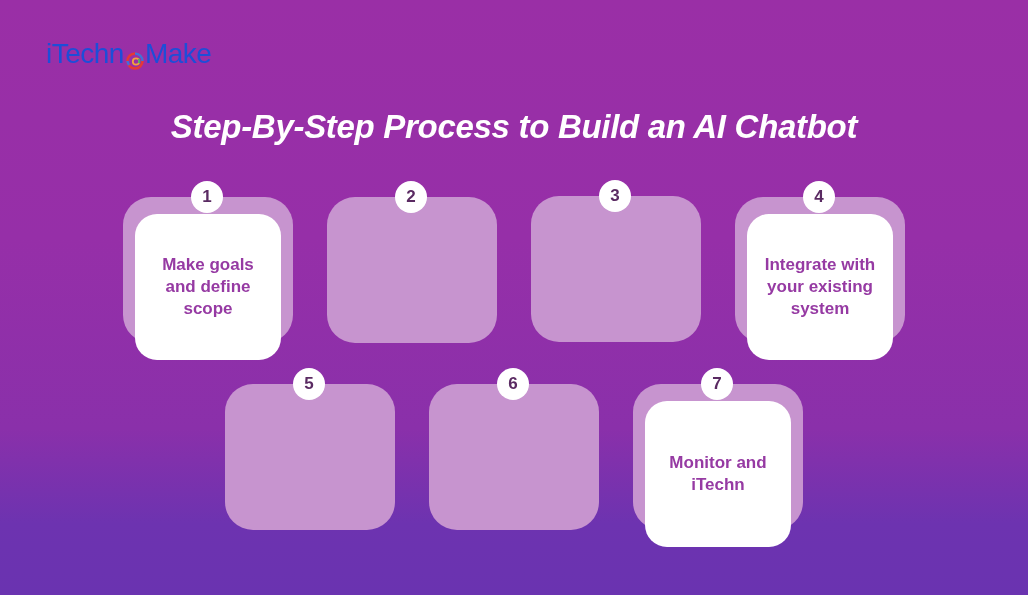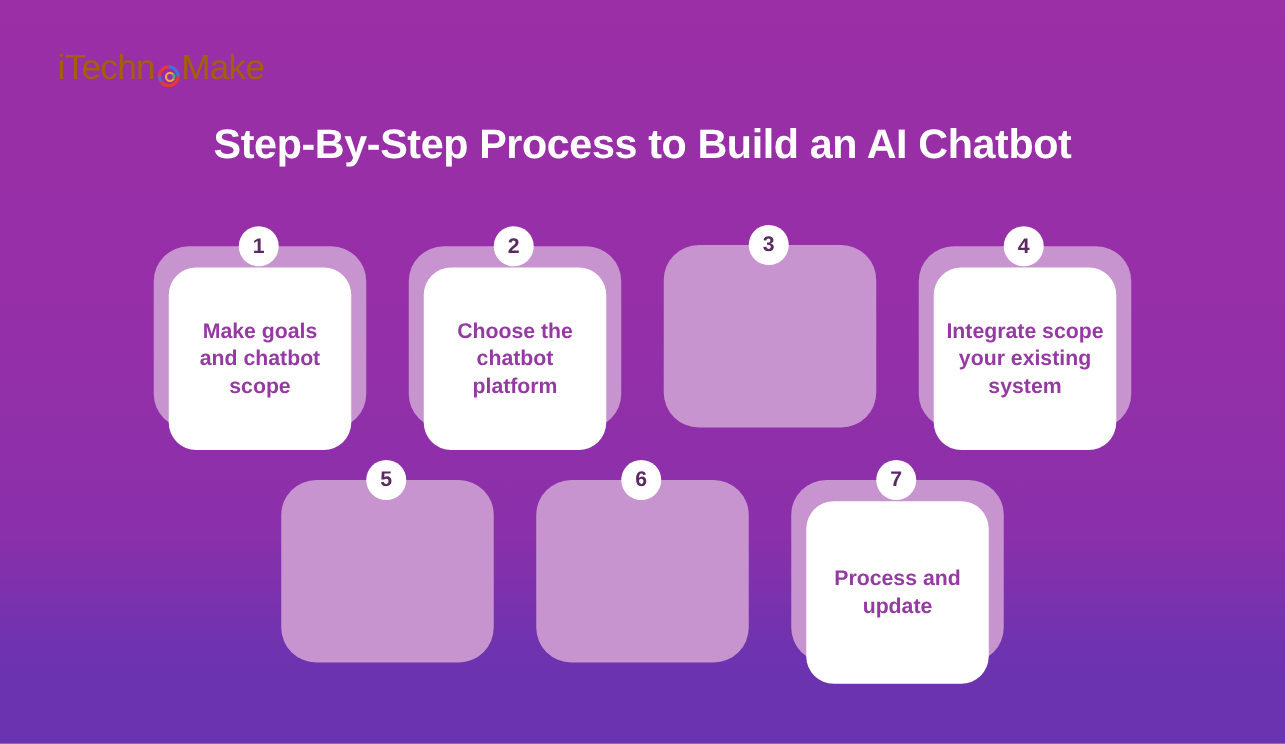--- a/index.html
+++ b/index.html
@@ -3,28 +3,28 @@
 <meta charset="utf-8">
 <style>
   html, body { margin:0; padding:0; }
   body {
     width:1028px; height:595px; overflow:hidden; position:relative;
     background: linear-gradient(180deg, #9a2fa6 0%, #962fa8 40%, #8a30aa 72%, #6d33b0 88%, #6a33b0 100%);
     font-family: "Liberation Sans", "DejaVu Sans", sans-serif;
   }
   .logo {
     position:absolute; left:46px; top:38px; height:32px;
-    display:flex; align-items:center; color:#a16207; font-size:28px; letter-spacing:-0.5px;
+    display:flex; align-items:center; color:#1d4ed8; font-size:28px; letter-spacing:-0.5px;
   }
   .logo .ring {
     width:18px; height:18px; margin:0 1px 0 2px; position:relative; display:inline-block;
   }
   .title {
-    position:absolute; left:0; right:0; top:96px; text-align:center;
-    color:#fff; font-weight:bold; font-size:33px; letter-spacing:-0.3px;
+    position:absolute; left:0; right:0; top:108px; text-align:center;
+    color:#fff; font-weight:bold; font-size:33px; letter-spacing:-0.3px;font-style:italic;
   }
   .step { position:absolute; width:170px; height:180px; }
   .step .back {
     position:absolute; left:0; top:16px; width:170px; height:146px;
     background:#c794cf; border-radius:28px;
   }
   .step .front {
     position:absolute; left:12px; top:33px; width:146px; height:146px;
     background:#fff; border-radius:22px;
     display:flex; align-items:center; justify-content:center; text-align:center;
@@ -53,50 +53,47 @@
     </svg>
   </span>
   <span>Make</span>
 </div>
 
 <div class="title">Step-By-Step Process to Build an AI Chatbot</div>
 
 <div class="step" style="left:123px; top:181px;">
   <div class="back"></div>
   <div class="front">
-      <span>Make goals and chatbot scope</span>
+      <span>Make goals and define scope</span>
     </div>
   <div class="badge">1</div>
 </div>
 <div class="step" style="left:327px; top:181px;">
   <div class="back"></div>
-  <div class="front">
-      <span>Choose the chatbot platform</span>
-    </div>
   <div class="badge">2</div>
 </div>
 <div class="step" style="left:531px; top:180px;">
   <div class="back"></div>
   <div class="badge">3</div>
 </div>
 <div class="step" style="left:735px; top:181px;">
   <div class="back"></div>
   <div class="front">
-      <span>Integrate scope your existing system</span>
+      <span>Integrate with your existing system</span>
     </div>
   <div class="badge">4</div>
 </div>
 
 <div class="step" style="left:225px; top:368px;">
   <div class="back"></div>
   <div class="badge">5</div>
 </div>
 <div class="step" style="left:429px; top:368px;">
   <div class="back"></div>
   <div class="badge">6</div>
 </div>
 <div class="step" style="left:633px; top:368px;">
   <div class="back"></div>
   <div class="front">
-      <span>Process and update</span>
+      <span>Monitor and iTechn</span>
     </div>
   <div class="badge">7</div>
 </div>
 
 </body></html>

